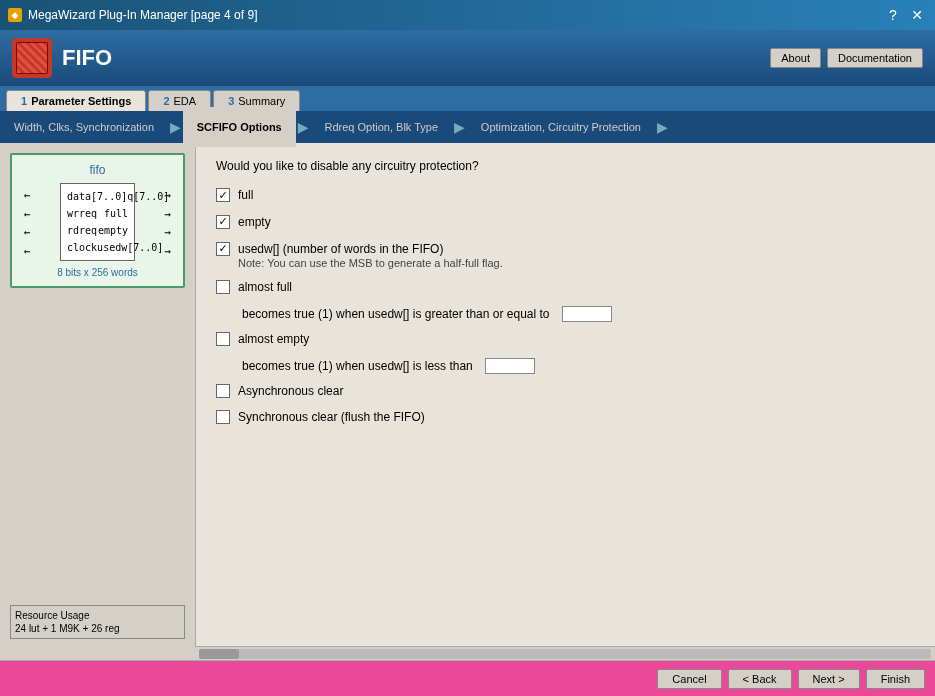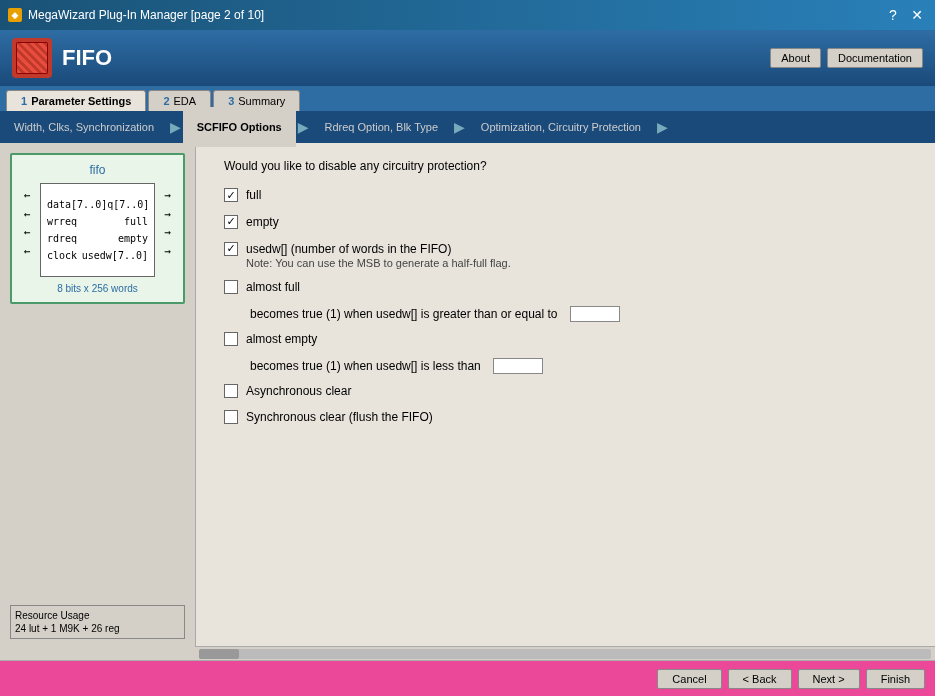--- a/index.html
+++ b/index.html
@@ -201,25 +201,25 @@
     }
     .fifo-title {
       text-align: center;
       color: #2e6da4;
       font-size: 12px;
       margin-bottom: 6px;
     }
     .fifo-box {
       border: 1px solid #666;
       background: white;
-      padding: 12px 6px;
+      padding: 4px 6px;
       font-size: 10px;
       font-family: monospace;
       position: relative;
-      margin: 0 2px;
+      margin: 0 22px;
       text-align: right;
     }
     .fifo-info {
       text-align: center;
       color: #2e6da4;
       font-size: 10px;
       margin-top: 6px;
     }
     .resource-usage {
       border: 1px solid #888;
@@ -233,21 +233,21 @@
       margin-bottom: 2px;
     }
     .resource-value {
       font-size: 10px;
     }
 
     
     .right-panel {
       flex: 1;
       background: #e8e4dc;
-      padding: 16px 28px;
+      padding: 16px 20px;
       border-left: 1px solid #aaa;
       overflow-y: auto;
     }
     .section-title {
       font-size: 12px;
       margin-bottom: 14px;
     }
     .option-row {
       display: flex;
       align-items: flex-start;
@@ -347,21 +347,21 @@
       line-height: 1.7;
       position: relative;
     }
   </style>
 </head>
 <body>
 
 <div class="title-bar">
   <div class="title-bar-left">
     <div class="title-bar-icon">◆</div>
-    <span>MegaWizard Plug-In Manager [page 2 of 10]</span>
+    <span>MegaWizard Plug-In Manager [page 4 of 9]</span>
   </div>
   <div class="title-bar-controls">
     <button class="title-btn">?</button>
     <button class="title-btn">✕</button>
   </div>
 </div>
 
 <div class="header">
   <div class="header-logo">
     <div class="logo-icon">

